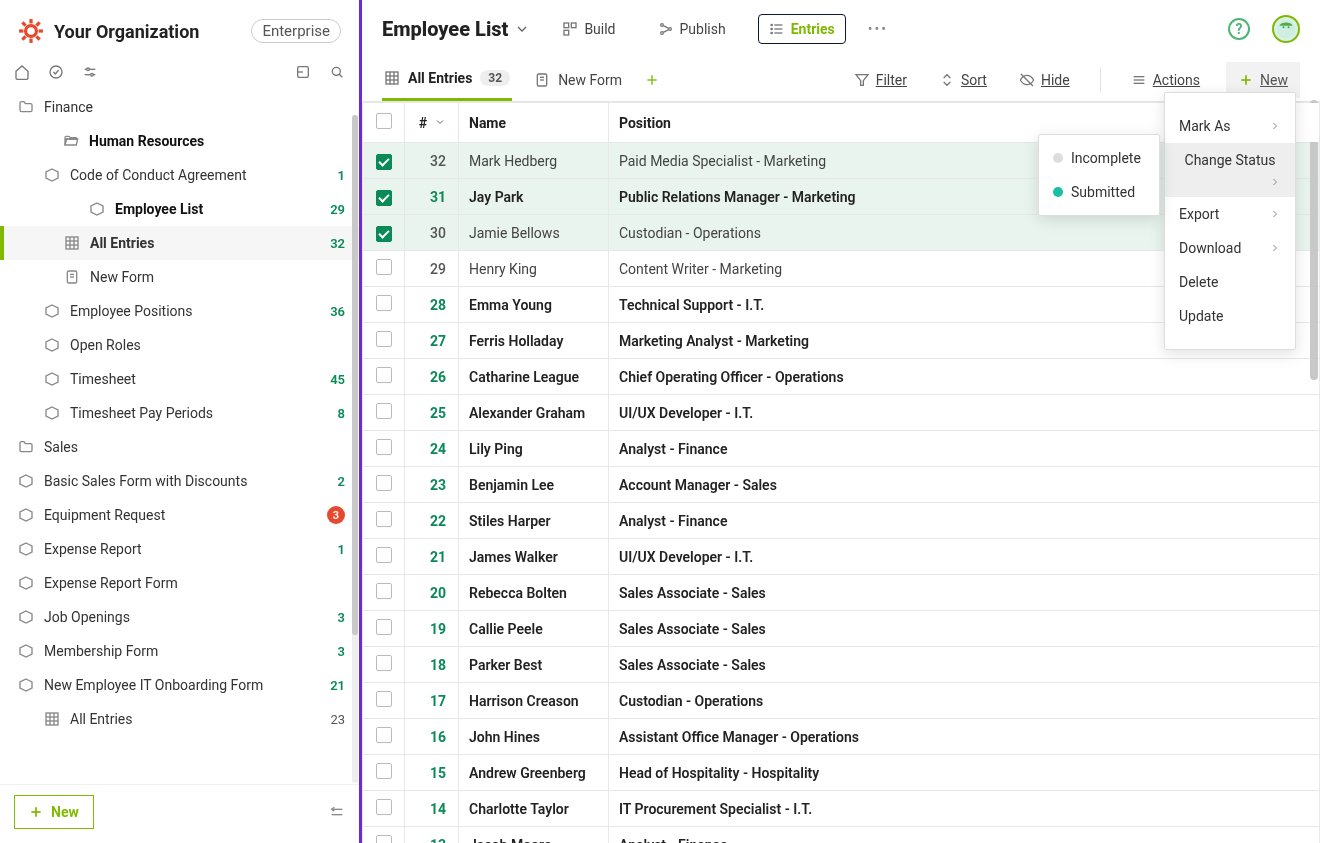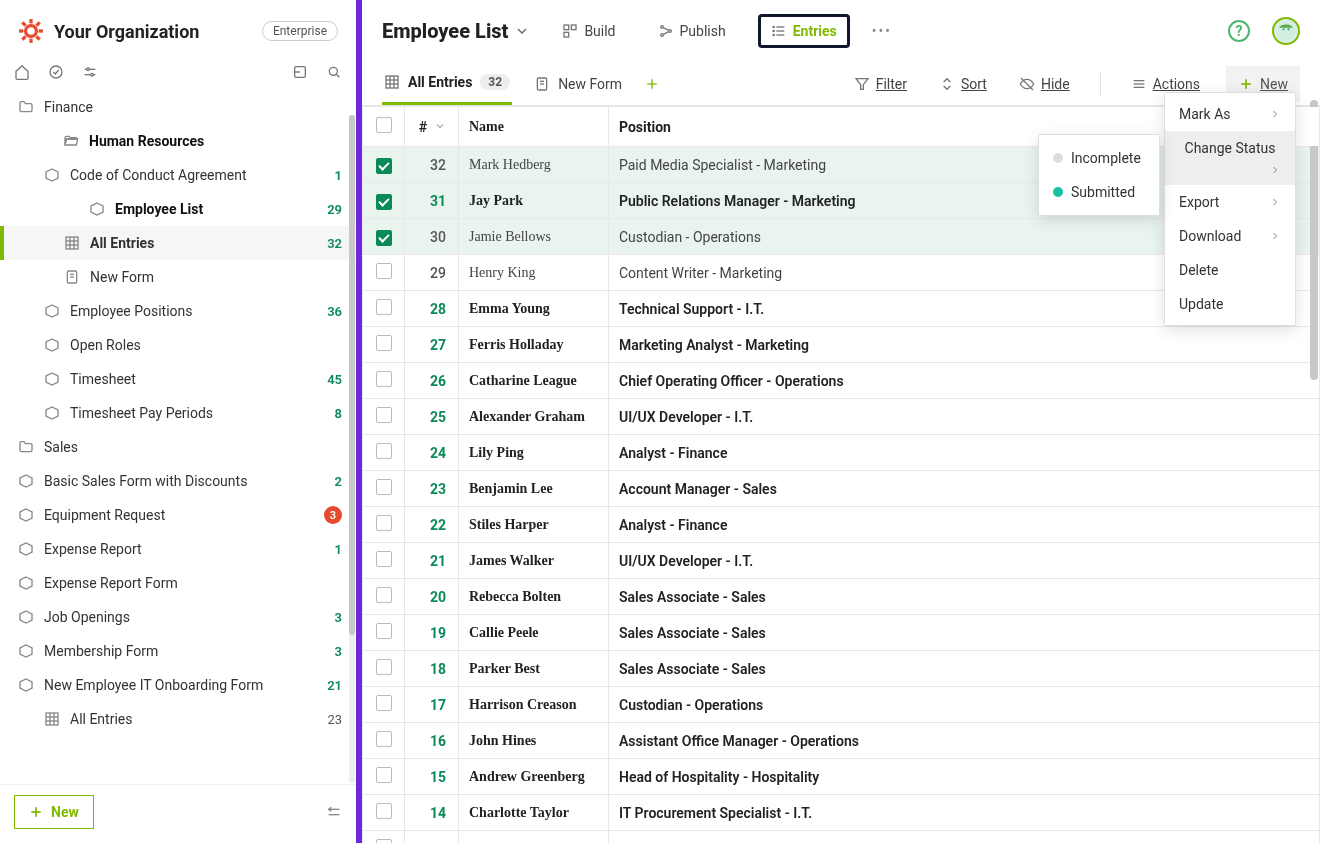--- a/index.html
+++ b/index.html
@@ -1,24 +1,24 @@
 <!DOCTYPE html>
 <html><head>
 <meta charset="utf-8">
 <style>
 * { box-sizing: border-box; margin: 0; padding: 0; }
 body { font-family: -apple-system, "Segoe UI", Roboto, sans-serif; font-size: 14px; color: #333; background: #fff; overflow: hidden; }
 .app { display: flex; width: 1320px; height: 843px; }
 
 
-.sidebar { width: 362px; border-right: 6px solid #6d28d9; display: flex; flex-direction: column; position: relative; }
+.sidebar { width: 362px; border-right: 3px solid #6d28d9; display: flex; flex-direction: column; position: relative; }
 .sb-header { display: flex; align-items: center; padding: 18px 18px 12px; }
 .logo { width: 26px; height: 26px; margin-right: 10px; }
 .org { font-weight: 700; font-size: 18px; color: #222; flex: 1; }
-.badge-enterprise { border: 1px solid #ccc; border-radius: 12px; padding: 2px 10px; font-size: 12px; color: #555; }
+.badge-enterprise { border: 1px solid #ccc; border-radius: 12px; padding: 2px 10px; font-size: 15px; color: #555; }
 .sb-icons { display: flex; padding: 8px 14px 10px; gap: 18px; align-items: center; }
 .sb-icons .spacer { flex: 1; }
 .ic16 { width: 16px; height: 16px; color: #777; }
 .sb-tree { flex: 1; overflow-y: auto; padding-bottom: 8px; position: relative; }
 .tree-row { display: flex; align-items: center; height: 34px; padding: 0 14px; cursor: pointer; color: #333; }
 .tree-row .ic { width: 16px; height: 16px; margin-right: 10px; color: #888; flex-shrink:0; }
 .tree-row .lbl { flex: 1; white-space: nowrap; overflow: hidden; text-overflow: ellipsis; }
 .tree-row .cnt { font-weight: 600; color: #0a8a57; font-size: 13px; }
 .tree-row .cnt.red { background:#e6492d; color:#fff; border-radius:50%; width:18px; height:18px; display:flex; align-items:center; justify-content:center; font-size:11px;}
 .d1 { padding-left: 18px; }
@@ -32,21 +32,21 @@
 .collapse-ic{margin-left:auto;color:#888;}
 .sb-scrollbar{position:absolute;right:1px;top:115px;bottom:60px;width:6px;background:#eee;border-radius:3px;}
 .sb-thumb{position:absolute;top:0;width:6px;height:520px;background:#c8c8c8;border-radius:3px;}
 
 
 .main { flex: 1; display: flex; flex-direction: column; position: relative; }
 .m-header { display: flex; align-items: center; padding: 14px 20px; gap: 22px; }
 .page-title { font-weight: 800; font-size: 20px; color: #222; display:flex; align-items:center;}
 .page-title svg{width:16px;height:16px;margin-left:6px;color:#666;}
 .tab-btn { display:flex; align-items:center; gap:6px; color:#444; cursor:pointer; padding:6px 10px; border-radius:4px;}
-.tab-btn.active-entries{ border:3px solid #0f172a; color:#7fba00; font-weight:700;}
+.tab-btn.active-entries{ border:1px solid #0f172a; color:#7fba00; font-weight:700;}
 .dots { color:#888; letter-spacing:2px; }
 .m-header .spacer{flex:1;}
 .help-ic{width:22px;height:22px;border:2px solid #4fb573;border-radius:50%;display:flex;align-items:center;justify-content:center;color:#4fb573;font-weight:700;}
 .avatar{width:28px;height:28px;border-radius:50%;background:#d8f0e8;border:2px solid #7fba00;display:flex;align-items:center;justify-content:center;}
 
 .m-tabs{display:flex;align-items:center;padding:0 20px;border-bottom:1px solid #e5e5e5;gap:20px;}
 .mtab{display:flex;align-items:center;gap:8px;padding:12px 2px;cursor:pointer;color:#444;}
 .mtab.active{font-weight:700;border-bottom:3px solid #7fba00;color:#222;}
 .pill{background:#eee;border-radius:10px;padding:1px 8px;font-size:12px;color:#555;}
 .plus-ic{color:#7fba00;}
@@ -57,36 +57,36 @@
 .tool.new svg{color:#7fba00;}
 .tool.new.highlight{background:#f2f2f2;padding:10px 12px;}
 
 
 .table-wrap{flex:1;overflow:auto;position:relative;}
 table{border-collapse:collapse;width:100%;}
 th,td{border:1px solid #e8e8e8;text-align:left;padding:0 10px;height:36px;white-space:nowrap;}
 th{font-weight:700;color:#222;position:sticky;top:0;background:#fff;z-index:2; height:40px;}
 .col-chk{width:42px;text-align:center;}
 .col-num{width:54px;text-align:right;font-weight:600; padding-right:12px;}
-.col-name{width:150px;font-family:Liberation Serif, serif;}
+.col-name{width:150px;}
 tr.sel td{background:#e9f4ee;}
 tr.rw td.col-num{color:#0a8a57;font-weight:700;}
 tr.rw.plain td.col-num{color:#555;font-weight:500;}
 tr.rw td.col-name, tr.rw td.col-pos{font-weight:600;color:#222;}
 tr.rw.plain td.col-name, tr.rw.plain td.col-pos{font-weight:400;color:#444;}
 .chk{width:16px;height:16px;border:1.5px solid #bbb;border-radius:2px;display:inline-flex;align-items:center;justify-content:center;cursor:pointer;}
 .chk.on{background:#0a8a57;border-color:#0a8a57;}
 .chk.on::after{content:"";width:8px;height:4px;border-left:2px solid #fff;border-bottom:2px solid #fff;transform:rotate(-45deg);margin-top:-2px;}
 .sort-ic{width:12px;height:12px;color:#666;}
 .main-scrollbar{position:absolute;right:2px;top:100px;bottom:0;width:8px;}
 .main-thumb{position:absolute;top:0;width:8px;height:280px;background:#c8c8c8;border-radius:4px;}
 
 
 .menu{position:absolute;background:#fff;border:1px solid #ddd;box-shadow:0 4px 16px rgba(0,0,0,0.12);border-radius:2px;z-index:50;}
-.menu-actions{top:92px;right:24px;width:132px;padding:4px 0;}
+.menu-actions{top:92px;right:24px;width:132px;padding:16px 0;}
 .menu-status{top:134px;right:160px;width:122px;padding:6px 0;}
 .m-item{display:flex;align-items:center;padding:9px 14px;cursor:pointer;gap:8px;}
 .m-item.hover{background:#eee;flex-direction:column;}
 .m-item .chev{margin-left:auto;color:#888;}
 .dot{width:10px;height:10px;border-radius:50%;}
 .dot.grey{background:#ddd;}
 .dot.green{background:#1bbfa3;}
 
 svg{display:block;}
 </style>

